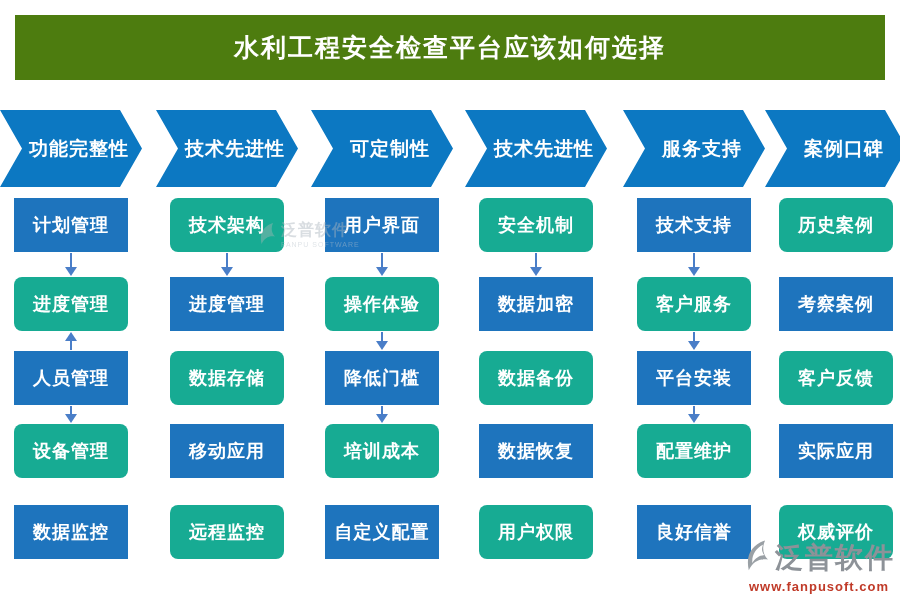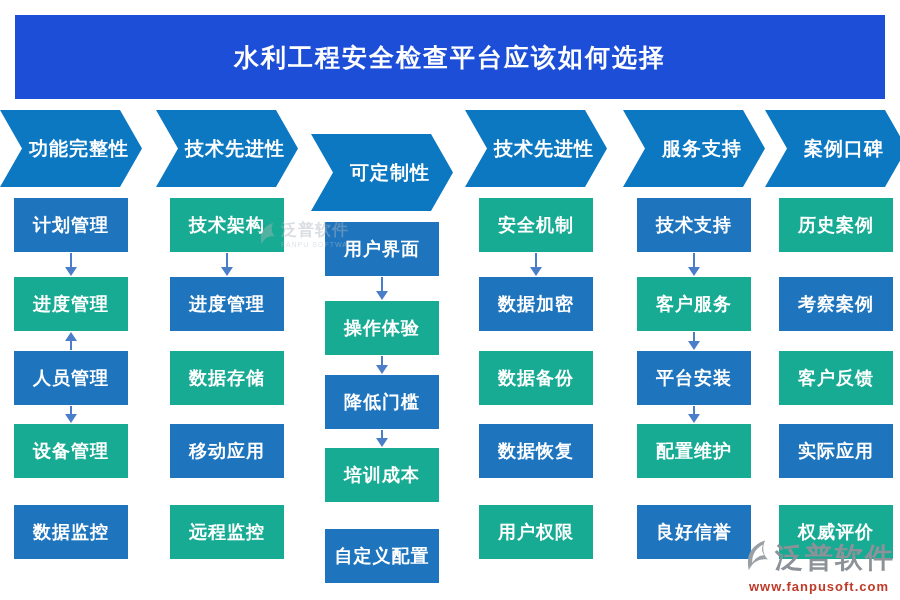--- a/index.html
+++ b/index.html
@@ -2,46 +2,46 @@
 <html><head>
 <meta charset="utf-8">
 <style>
   html,body{margin:0;padding:0;background:#ffffff;}
   #canvas{
     position:relative;width:900px;height:600px;background:#ffffff;overflow:hidden;
     font-family:"Liberation Sans","DejaVu Sans",sans-serif;
   }
   
   .banner{
-    position:absolute;left:15px;top:15px;width:870px;height:84px;
-    background:#1d4ed8;color:#ffffff;display:flex;align-items:center;justify-content:center;
+    position:absolute;left:15px;top:15px;width:870px;height:65px;
+    background:#4d7c0f;color:#ffffff;display:flex;align-items:center;justify-content:center;
     font-size:25px;font-weight:bold;letter-spacing:2px;
   }
   
   .col{position:absolute;top:110px;width:142px;}
   .col:nth-child(1){left:0px;}
   .col:nth-child(2){left:156px;}
-  .col:nth-child(3){left:311px;margin-top:24px;}
+  .col:nth-child(3){left:311px;}
   .col:nth-child(4){left:465px;}
   .col:nth-child(5){left:623px;}
   .col:nth-child(6){left:765px;}
   .chevron{
     height:77px;width:142px;background:#0c78c2;color:#ffffff;
     clip-path:polygon(0 0, calc(100% - 22px) 0, 100% 50%, calc(100% - 22px) 100%, 0 100%, 22px 50%);
     display:flex;align-items:center;justify-content:center;
     font-size:19px;font-weight:bold;letter-spacing:1px;
     padding-left:16px;box-sizing:border-box;margin-bottom:11px;
   }
   .box{
     width:114px;height:54px;margin:0 auto;color:#ffffff;
     display:flex;align-items:center;justify-content:center;
     font-size:18px;font-weight:bold;letter-spacing:1px;white-space:nowrap;
   }
   .box.blue{background:#1e74bd;}
-  .box.green{background:#17ab93;}
+  .box.green{background:#17ab93;border-radius:8px;}
   .gap{position:relative;width:100%;}
   
   .arrow{position:absolute;left:50%;top:1px;bottom:1px;width:16px;transform:translateX(-50%);}
   .arrow .stem{position:absolute;left:50%;width:2px;margin-left:-1px;background:#4a7ec8;}
   .arrow.down .stem{top:0;bottom:7px;}
   .arrow.up .stem{top:7px;bottom:0;}
   .arrow .head{position:absolute;left:50%;transform:translateX(-50%);width:0;height:0;
     border-left:6px solid transparent;border-right:6px solid transparent;}
   .arrow.down .head{bottom:0;border-top:9px solid #4a7ec8;}
   .arrow.up .head{top:0;border-bottom:9px solid #4a7ec8;}

